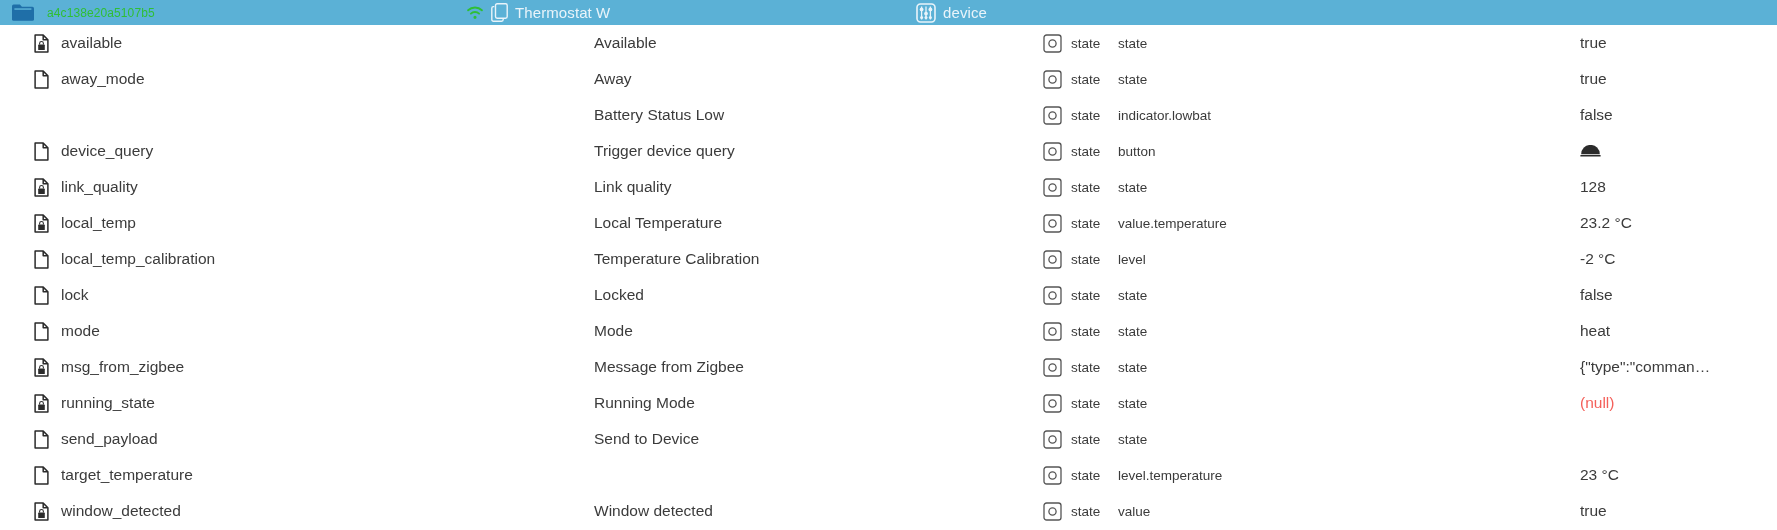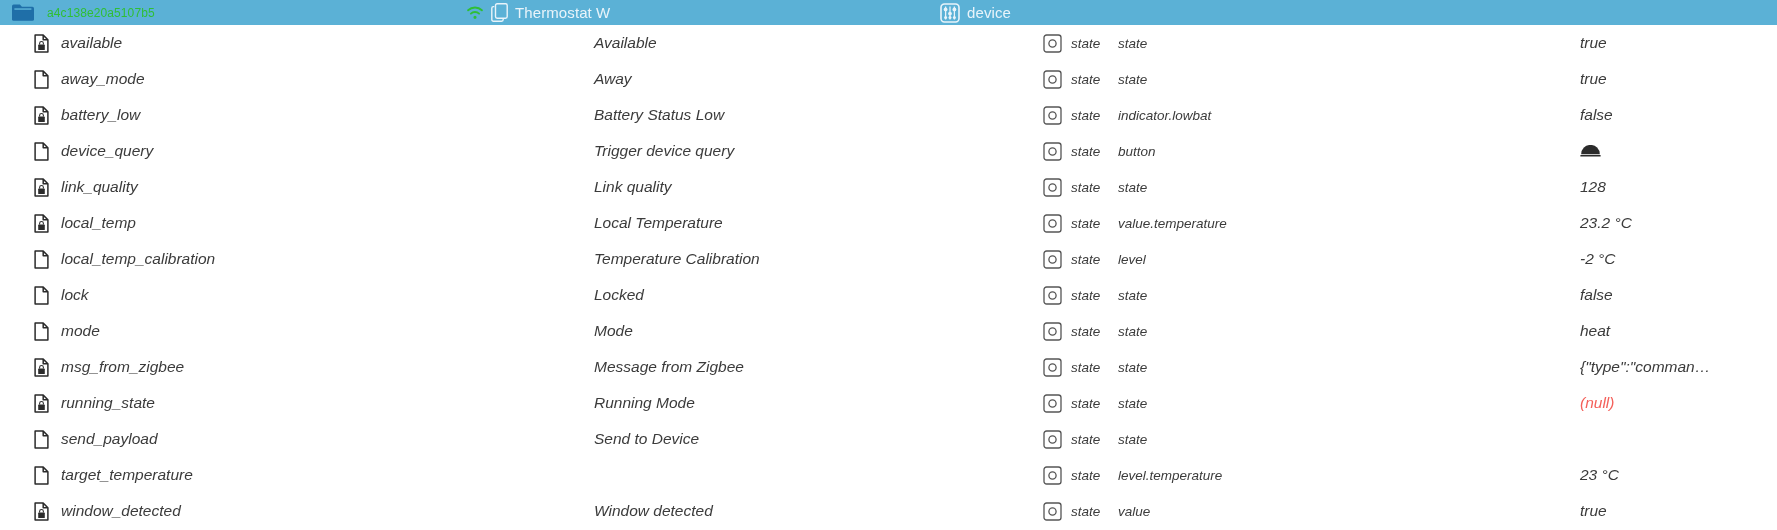--- a/index.html
+++ b/index.html
@@ -22,21 +22,21 @@
   }
   .header-seg {
     position: absolute;
     display: flex;
     align-items: center;
     height: 25px;
     gap: 7px;
   }
   .header-seg.seg-object { left: 12px; }
   .header-seg.seg-name   { left: 466px; }
-  .header-seg.seg-role   { left: 916px; margin-left: 24px; }
+  .header-seg.seg-role   { left: 916px; }
 
   .hdr-label {
     font-size: 15px;
     color: #e9f4fa;
     letter-spacing: 0.1px;
     white-space: nowrap;
   }
   .hdr-label.green {
     color: #2fbf34;
     font-size: 12px;
@@ -49,21 +49,20 @@
   .ico-wifi { width: 18px; height: 14px; display:block; }
   
   .ico-pages { width: 17px; height: 19px; display:block; }
   
   .ico-sliders { width: 20px; height: 20px; display:block; }
 
   
   .rows {
     position: relative;
     width: 1777px;
-    font-style: italic;
   }
   .row {
     position: relative;
     height: 36px;
     width: 1777px;
   }
   .cell {
     position: absolute;
     top: 0;
     height: 36px;
@@ -188,31 +187,20 @@
             <rect x="1" y="1" width="17" height="17" rx="2.6" fill="#ffffff" stroke="#555" stroke-width="1.3"></rect>
             <circle cx="9.5" cy="9.5" r="3.6" fill="none" stroke="#555" stroke-width="1.3"></circle>
           </svg>
         </span>
         <span class="type-text">state</span>
       </div>
       <div class="cell cell-role">state</div>
       <div class="cell cell-value">true</div>
     </div>
     <div class="row">
-      <div class="cell cell-id">
-        <span>
-          <svg class="ico-doc" viewBox="0 0 15 19">
-            <path d="M1.1 1.1h8.1l4.7 4.6v12.2H1.1Z" fill="#ffffff" stroke="#2b2b2b" stroke-width="1.5" stroke-linejoin="round"></path>
-            <path d="M9.2 1.1v4.6h4.7" fill="none" stroke="#2b2b2b" stroke-width="1.5" stroke-linejoin="round"></path>
-            <rect x="4.2" y="10.6" width="6.6" height="5.4" rx="0.6" fill="#2b2b2b"></rect>
-            <path d="M5.6 10.6V9.4a1.9 1.9 0 0 1 3.8 0v1.2" fill="none" stroke="#2b2b2b" stroke-width="1.1"></path>
-          </svg>
-        </span>
-        <span>battery_low</span>
-      </div>
       <div class="cell cell-name">Battery Status Low</div>
       <div class="cell cell-type">
         <span>
           <svg class="ico-state" viewBox="0 0 19 19">
             <rect x="1" y="1" width="17" height="17" rx="2.6" fill="#ffffff" stroke="#555" stroke-width="1.3"></rect>
             <circle cx="9.5" cy="9.5" r="3.6" fill="none" stroke="#555" stroke-width="1.3"></circle>
           </svg>
         </span>
         <span class="type-text">state</span>
       </div>

